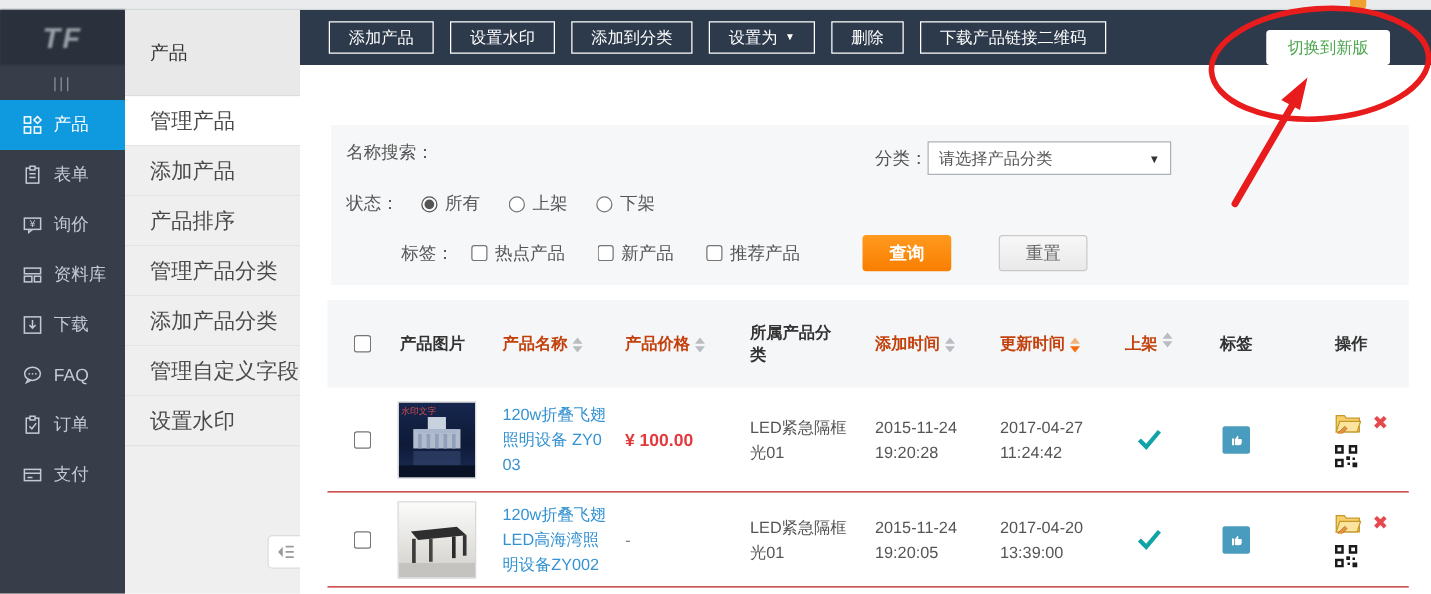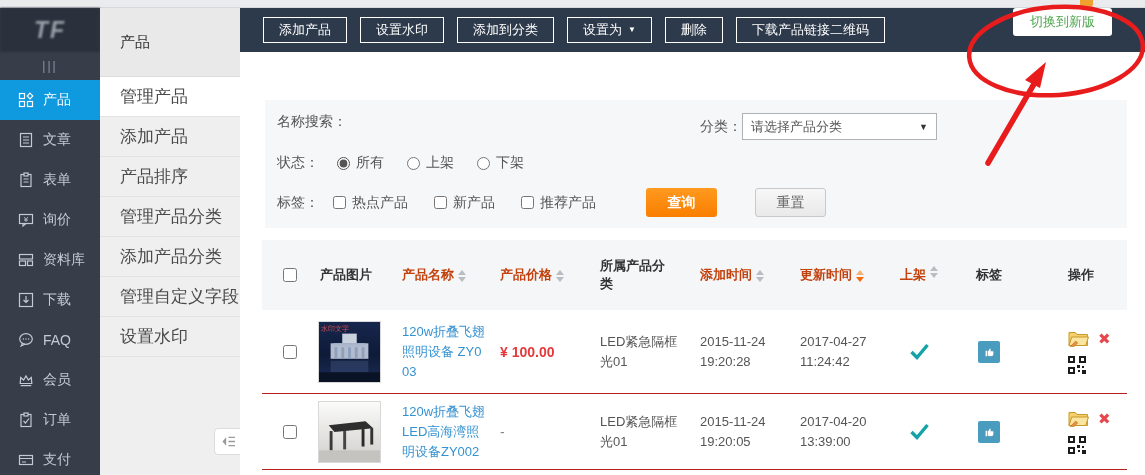--- a/index.html
+++ b/index.html
@@ -28,21 +28,21 @@
   .sub-item.active { background:#fff; }
   .fold-btn { position:absolute; left:114px; top:420px; width:29px; height:27px; background:#fff; border:1px solid #dcdcdc; border-radius:4px; display:flex; align-items:center; justify-content:center; color:#9a9a9a; cursor:pointer; }
   .fold-btn svg { width:15px; height:13px; }
 
   
   .main { position:absolute; left:240px; top:8px; width:905px; height:467px; background:#fff; }
   .toolbar { height:44px; background:#2d3a4b; display:flex; align-items:center; padding-left:23px; gap:13px; position:relative; }
   .tb-btn { border:1px solid #fff; background:transparent; color:#fff; font-size:13px; height:26px; padding:0 15px;
             display:inline-flex; align-items:center; gap:6px; cursor:pointer; font-family:inherit; }
   .tb-caret { font-size:8px; line-height:1; }
-  .switch-btn { position:absolute; right:33px; top:0; height:28px; padding:0 17px; background:#fff; color:#4ca64c;
+  .switch-btn { position:absolute; right:33px; top:16px; height:28px; padding:0 17px; background:#fff; color:#4ca64c;
                 border:none; border-radius:3px; font-size:13px; cursor:pointer; font-family:inherit; }
 
   
   .filter-panel { position:absolute; left:25px; top:92px; width:862px; height:128px; background:#f6f7f9; }
   .fp-row { position:absolute; display:flex; align-items:center; }
   .fp-label { font-size:14px; color:#555; }
   .name-input { width:243px; height:27px; border:1px solid #bfc3c7; background:#fff; padding:0 7px; font-size:13px; color:#444; font-family:inherit; }
   .name-input::placeholder { color:#555; opacity:1; }
   .fake-select { width:195px; height:27px; border:1px solid #aeb2b6; background:#fff; display:flex; align-items:center;
                  justify-content:space-between; padding:0 8px; font-size:13px; color:#555; cursor:pointer; }
@@ -108,27 +108,20 @@
     <svg viewBox="0 0 16 16" fill="none" stroke="currentColor" stroke-width="1.2">
         <rect x="1.5" y="1.5" width="5" height="5"></rect>
         <rect x="1.5" y="9.5" width="5" height="5"></rect>
         <rect x="9.5" y="9.5" width="5" height="5"></rect>
         <path d="M12 1.2 L14.8 4 L12 6.8 L9.2 4 Z"></path>
       </svg>
     <span>产品</span>
   </div>
   <div class="side-item">
     <svg viewBox="0 0 16 16" fill="none" stroke="currentColor" stroke-width="1.2">
-        <rect x="2.5" y="1.5" width="11" height="13"></rect>
-        <path d="M5 5h6M5 8h6M5 11h6"></path>
-      </svg>
-    <span>文章</span>
-  </div>
-  <div class="side-item">
-    <svg viewBox="0 0 16 16" fill="none" stroke="currentColor" stroke-width="1.2">
         <rect x="3" y="2.5" width="10" height="12"></rect>
         <rect x="6" y="1" width="4" height="3" fill="#373e4a"></rect>
         <path d="M5.5 7h5M5.5 10h5"></path>
       </svg>
     <span>表单</span>
   </div>
   <div class="side-item">
     <svg viewBox="0 0 16 16" fill="none" stroke="currentColor" stroke-width="1.2">
         <rect x="1.5" y="2.5" width="13" height="9"></rect>
         <path d="M5 11.5 L5 14 L8 11.5"></path>
@@ -153,27 +146,20 @@
   </div>
   <div class="side-item">
     <svg viewBox="0 0 16 16" fill="none" stroke="currentColor" stroke-width="1.2">
         <ellipse cx="8" cy="7" rx="6.3" ry="5.3"></ellipse>
         <path d="M4.5 11.3 L3.2 14 L7.2 12"></path>
         <circle cx="5.4" cy="7" r="0.7" fill="currentColor" stroke="none"></circle>
         <circle cx="8" cy="7" r="0.7" fill="currentColor" stroke="none"></circle>
         <circle cx="10.6" cy="7" r="0.7" fill="currentColor" stroke="none"></circle>
       </svg>
     <span>FAQ</span>
-  </div>
-  <div class="side-item">
-    <svg viewBox="0 0 16 16" fill="none" stroke="currentColor" stroke-width="1.2">
-        <path d="M2.2 11.5 L2.7 5.5 L5.6 8 L8 4 L10.4 8 L13.3 5.5 L13.8 11.5 Z"></path>
-        <path d="M2.7 13.6h10.6"></path>
-      </svg>
-    <span>会员</span>
   </div>
   <div class="side-item">
     <svg viewBox="0 0 16 16" fill="none" stroke="currentColor" stroke-width="1.2">
         <rect x="3" y="2.5" width="10" height="12"></rect>
         <rect x="6" y="1" width="4" height="3" fill="#373e4a"></rect>
         <path d="M5.5 9 l2 2 l3.5-4.5"></path>
       </svg>
     <span>订单</span>
   </div>
   <div class="side-item">
@@ -250,21 +236,21 @@
           <input type="radio" name="status" style="">
           <span>上架</span>
         </label>
       <label class="opt">
           <input type="radio" name="status" style="">
           <span>下架</span>
         </label>
     </div>
 
     <div class="fp-row" style="left:12px; top:88px; gap:26px; height:29px;">
-      <span class="fp-label" style="margin-right:-12px;">标签：</span>
+      <span class="fp-label" style="margin-right:-12px;margin-left:44px;">标签：</span>
       <label class="opt">
           <input type="checkbox" style="">
           <span>热点产品</span>
         </label>
       <label class="opt">
           <input type="checkbox" style="">
           <span>新产品</span>
         </label>
       <label class="opt">
           <input type="checkbox" style="">

